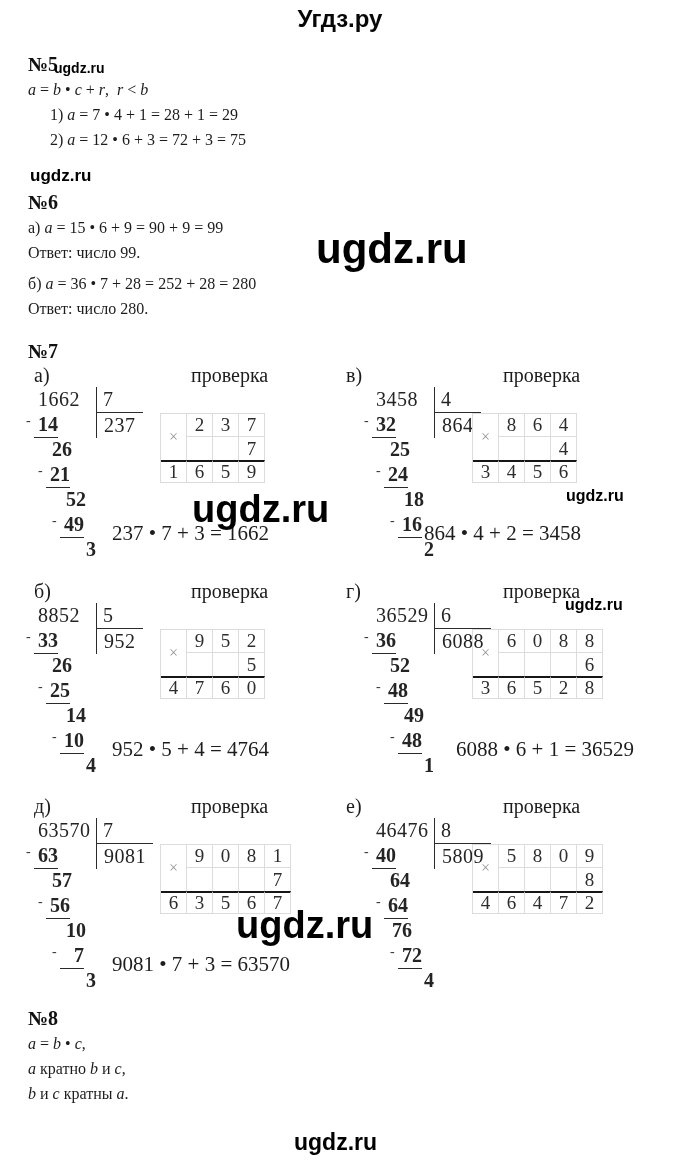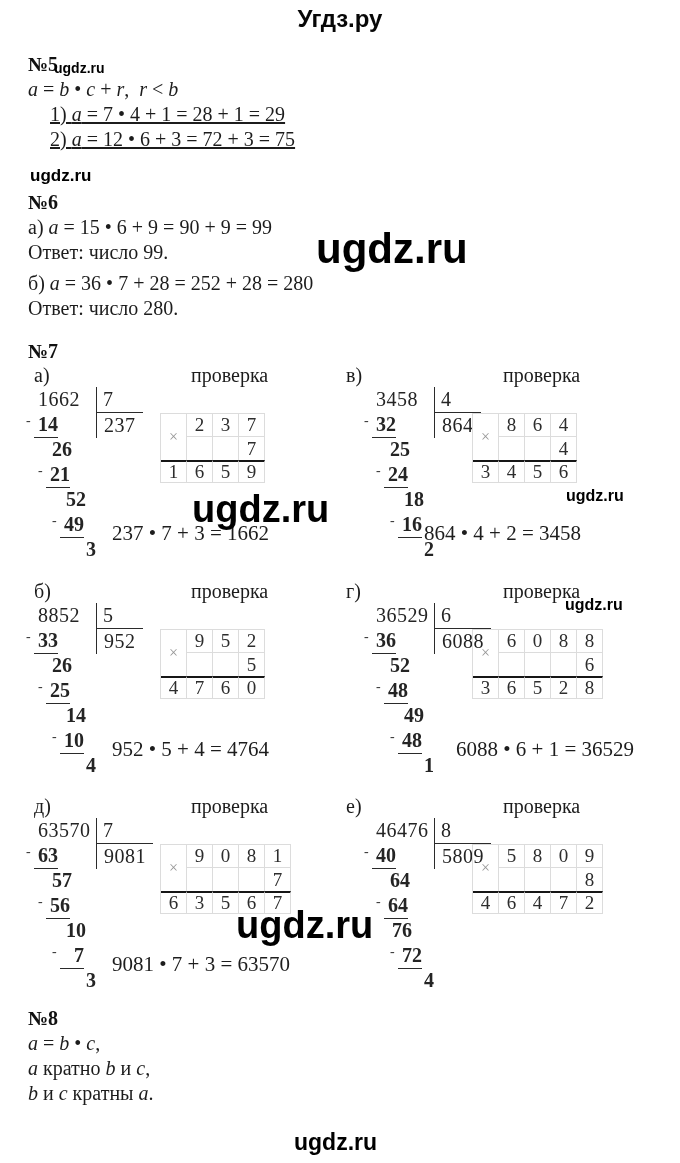--- a/index.html
+++ b/index.html
@@ -16,22 +16,22 @@
   section{position:absolute;}
   #p5{left:28px;top:52px;}
   #p6{left:28px;top:190px;}
   #p7h{position:absolute;left:28px;top:339px;}
   #p7grid{
     left:28px;top:363px;width:624px;display:grid;
     grid-template-columns:312px 312px;grid-template-rows:216px 215px 206px;
   }
   #p8{left:28px;top:1006px;}
   .num-header{font-weight:700;font-size:20px;line-height:25px;color:#111;}
-  .mline{font-size:20px;line-height:25px;white-space:pre-wrap;}
-  .indent{padding-left:22px;text-decoration:underline;}
+  .mline{font-size:16px;line-height:25px;white-space:pre-wrap;}
+  .indent{padding-left:22px;}
   .gap{margin-top:6px;}
   
   .p7cell{position:relative;}
   .p-label{position:absolute;left:6px;top:0;font-size:20px;line-height:25px;}
   .p-check{position:absolute;left:135px;top:0;font-size:20px;line-height:25px;margin-left:28px;}
   
   .longdiv{
     position:absolute;left:4px;top:24px;display:flex;align-items:flex-start;
     font-size:20px;line-height:25px;color:#242424;
   }

